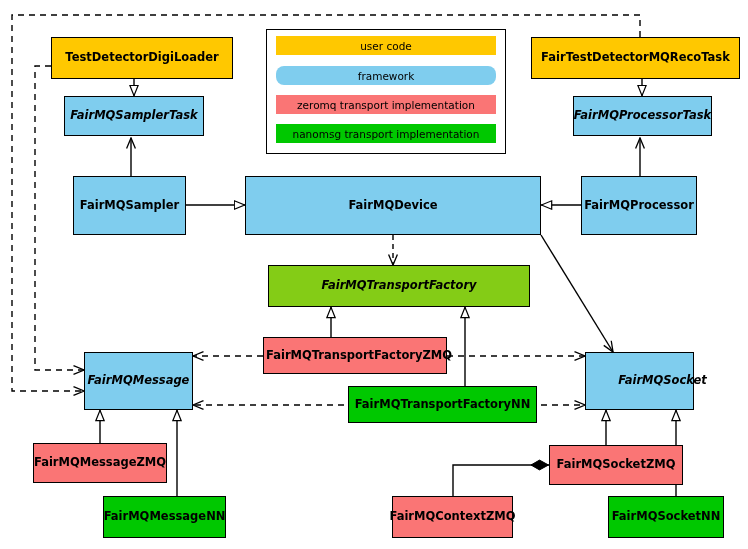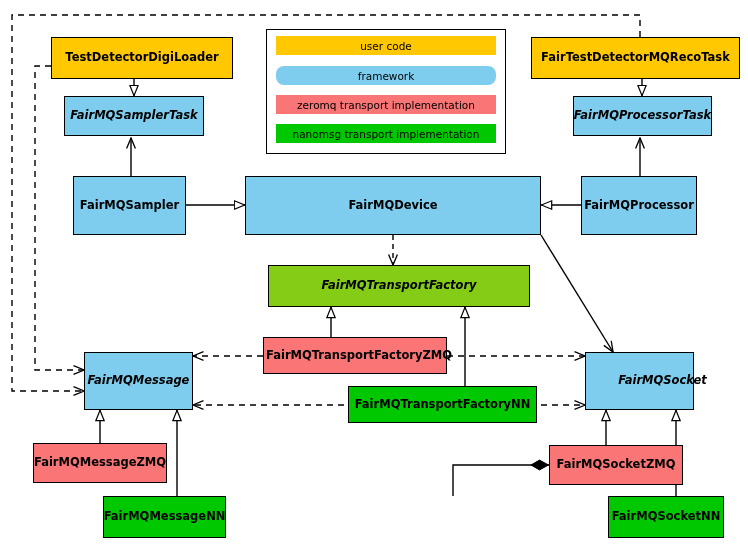--- a/index.html
+++ b/index.html
@@ -149,14 +149,17 @@
     </div>
 
   <div class="node" style="left:549px;top:445px;width:134px;height:40px;background:#FA7575;">
     <span>FairMQSocketZMQ</span>
     </div>
 
   <div class="node" style="left:608px;top:496px;width:116px;height:42px;background:#00C800;">
     <span>FairMQSocketNN</span>
     </div>
 
+  <div class="node" style="left:392px;top:496px;width:121px;height:42px;background:#FA7575;">
+    <span>FairMQContextZMQ</span>
+    </div>
 
 </div>
 
 </body></html>

